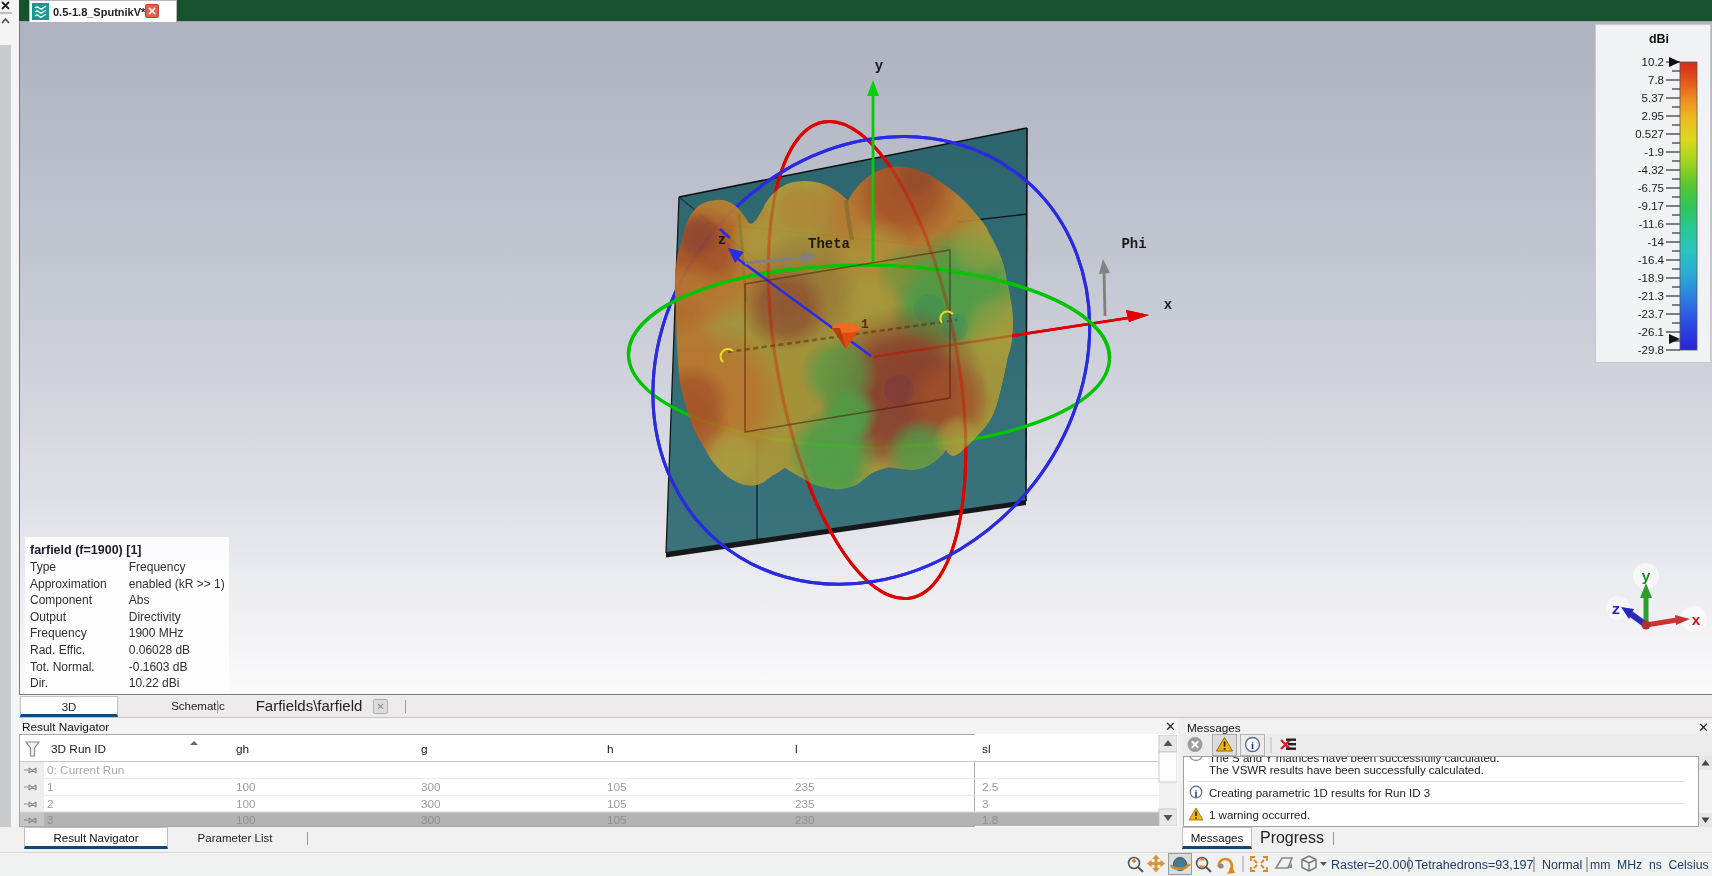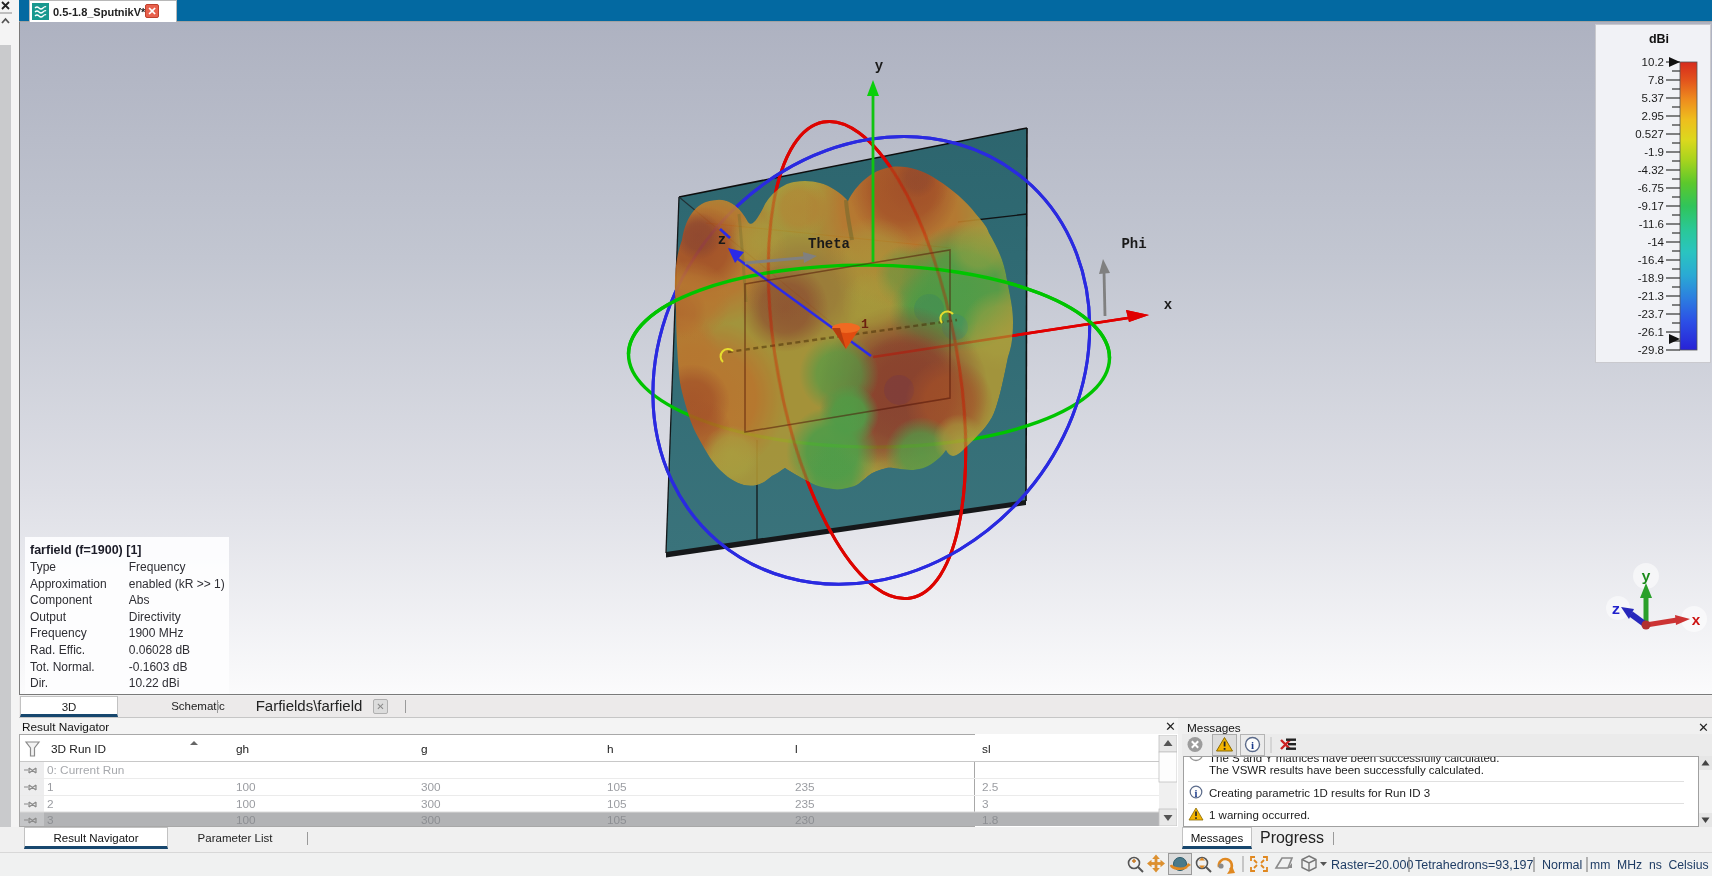--- a/index.html
+++ b/index.html
@@ -1,15 +1,15 @@
 <!DOCTYPE html>
 <html><head><meta charset="utf-8"><style>
 *{margin:0;padding:0;box-sizing:border-box}
 html,body{width:1712px;height:876px;overflow:hidden;font-family:"Liberation Sans",sans-serif;background:#f0f0f0}
-#topbar{position:absolute;left:19px;top:0;width:1693px;height:22px;background:#0369a1;border-bottom:1px solid #a3a3a3}
+#topbar{position:absolute;left:19px;top:0;width:1693px;height:22px;background:#14532d;border-bottom:1px solid #a3a3a3}
 #doctab{position:absolute;left:10px;top:0;width:148px;height:22px;background:#fff;border:1px solid #b8b8b8;border-bottom:none}
 #doctab .ticon{position:absolute;left:2px;top:2px;width:17px;height:17px;background:#18988f}
 #doctab .tname{position:absolute;left:23px;top:5px;font-size:11px;font-weight:bold;color:#222}
 #doctab .tclose{position:absolute;left:115px;top:3px;width:14px;height:14px;background:#e8604c;border:1px solid #c0402c;border-radius:2px;color:#fff;font-size:11px;font-weight:bold;text-align:center;line-height:13px}
 #strip{position:absolute;left:0;top:0;width:19px;height:852px;background:#f4f4f4}
 #viewport{position:absolute;left:19px;top:22px;width:1693px;height:673px;border-left:1px solid #7a7a7a;border-bottom:1px solid #7a7a7a;background:linear-gradient(180deg,#aeb2c1 0%,#c2c6d1 35%,#dedfe6 70%,#fbfbfc 100%);overflow:hidden}
 #scene{position:absolute;left:-19px;top:-22px}
 #legend{position:absolute;left:1575px;top:2px;width:116px;height:339px;background:#f1f2f6;border:1px solid #c9c9ce}
 #infobox{position:absolute;left:5px;top:515px;width:204px;height:157px;background:rgba(253,253,254,0.96);font-size:12px;color:#2e2e34}
 #infobox .ib-title{position:absolute;left:5px;top:6px;font-size:12.5px;font-weight:bold;color:#1c1c28}

